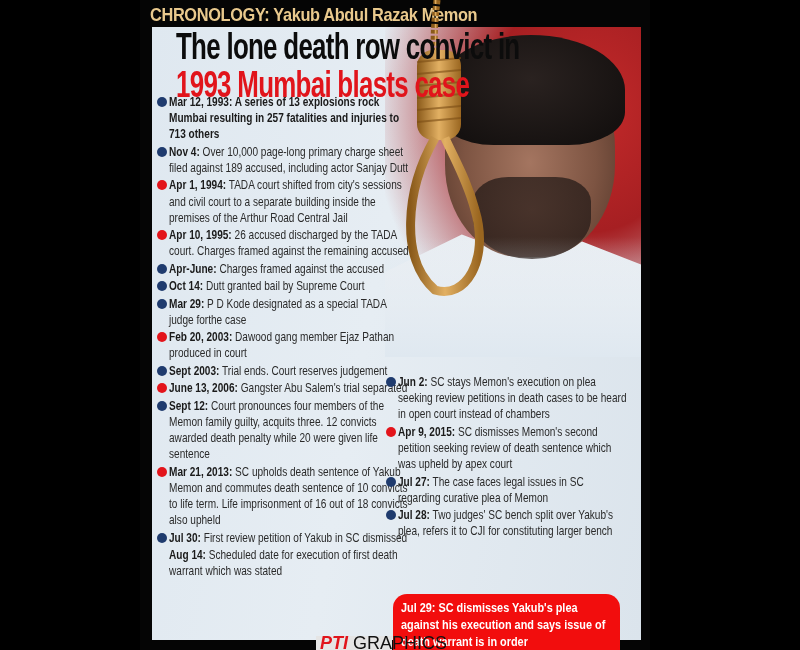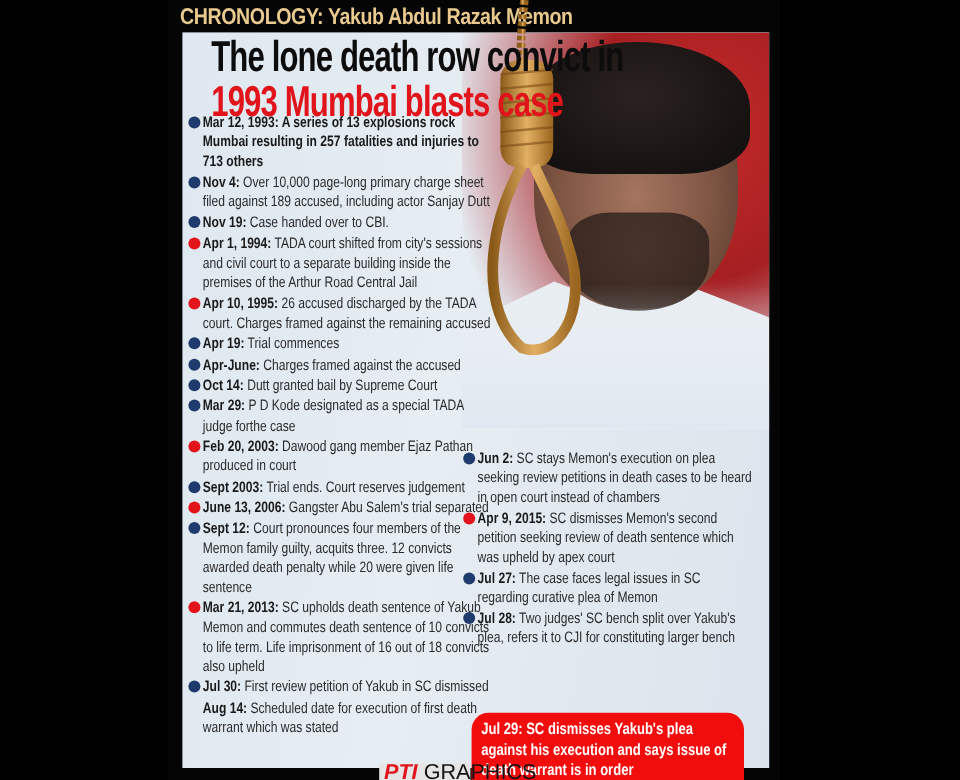--- a/index.html
+++ b/index.html
@@ -141,34 +141,26 @@
 <div class="col col-left">
   <div class="item lead">
       <span class="dot blue"></span>
       <span class="inner"><span class="date">Mar 12, 1993:</span><span> A series of 13 explosions rock Mumbai resulting in 257 fatalities and injuries to 713 others</span></span>
     </div>
   <div class="item">
       <span class="dot blue"></span>
       <span class="inner"><span class="date">Nov 4:</span><span> Over 10,000 page-long primary charge sheet filed against 189 accused, including actor Sanjay Dutt</span></span>
     </div>
   <div class="item">
-      <span class="dot blue"></span>
-      <span class="inner"><span class="date">Nov 19:</span><span> Case handed over to CBI.</span></span>
-    </div>
-  <div class="item">
       <span class="dot red"></span>
       <span class="inner"><span class="date">Apr 1, 1994:</span><span> TADA court shifted from city's sessions and civil court to a separate building inside the premises of the Arthur Road Central Jail</span></span>
     </div>
   <div class="item">
       <span class="dot red"></span>
       <span class="inner"><span class="date">Apr 10, 1995:</span><span> 26 accused discharged by the TADA court. Charges framed against the remaining accused</span></span>
-    </div>
-  <div class="item">
-      <span class="dot blue"></span>
-      <span class="inner"><span class="date">Apr 19:</span><span> Trial commences</span></span>
     </div>
   <div class="item">
       <span class="dot blue"></span>
       <span class="inner"><span class="date">Apr-June:</span><span> Charges framed against the accused</span></span>
     </div>
   <div class="item">
       <span class="dot blue"></span>
       <span class="inner"><span class="date">Oct 14:</span><span> Dutt granted bail by Supreme Court</span></span>
     </div>
   <div class="item">

